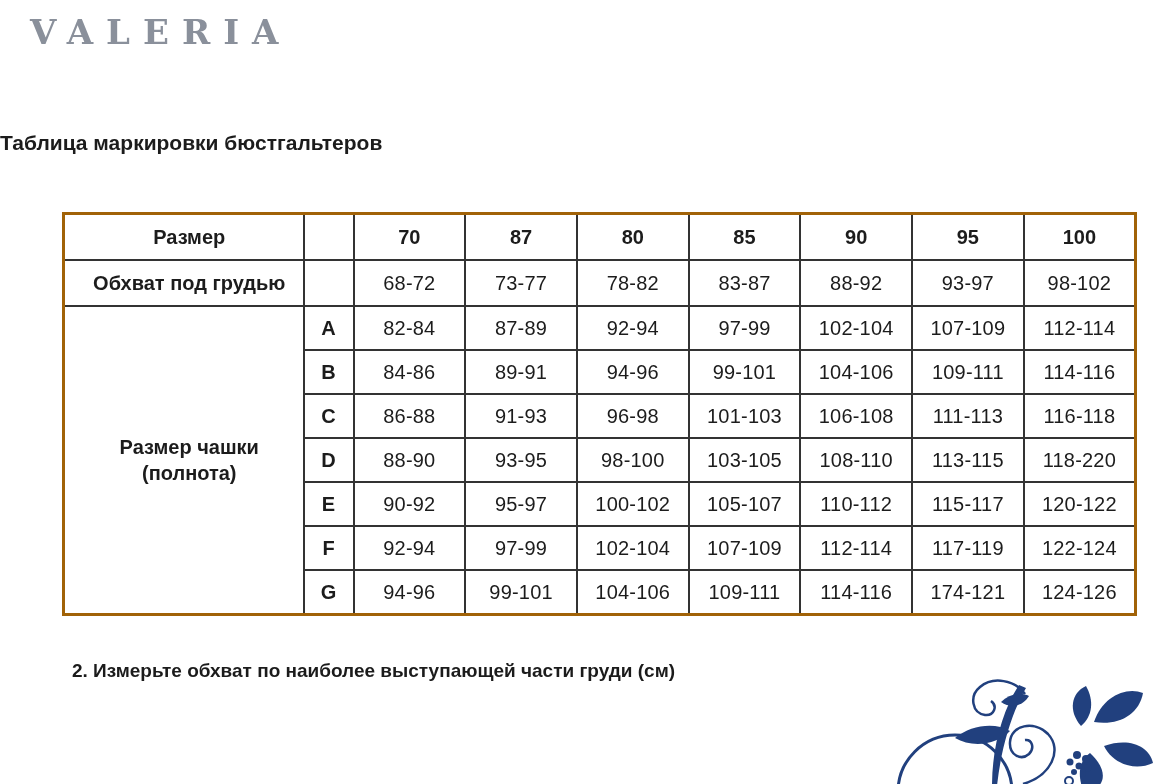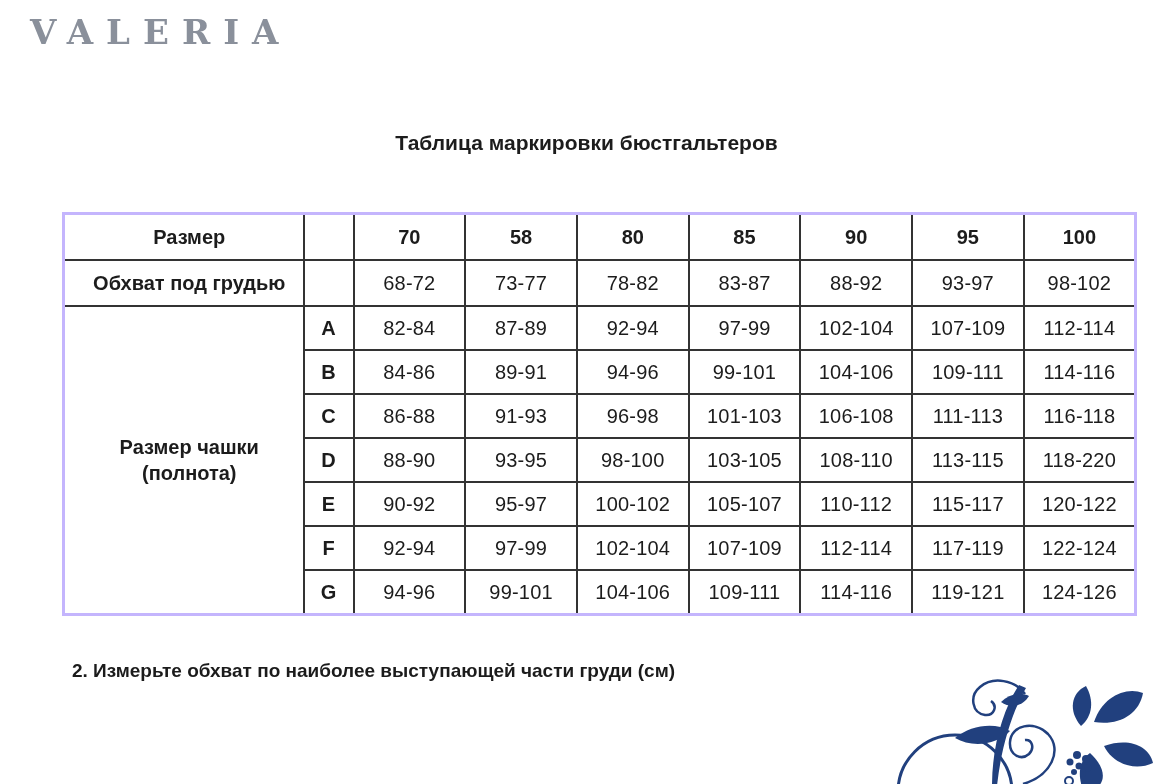--- a/index.html
+++ b/index.html
@@ -14,30 +14,29 @@
   .logo{
     position:absolute;left:30px;top:12px;
     font-family:"DejaVu Serif","Liberation Serif",serif;
     font-size:34px;font-weight:bold;
     letter-spacing:13px;
     color:#8a909b;
     user-select:none;
   }
   .title{
     position:absolute;left:0;top:131px;width:1173px;
-    text-align:center;
     font-size:21px;font-weight:bold;color:#1c1c1c;
     margin:0;
   }
   table.size-table{
     position:absolute;left:62px;top:212px;
     width:1075px;
     border-collapse:collapse;
     table-layout:fixed;
-    border:3px solid #c4b5fd;
+    border:3px solid #a16207;
   }
   table.size-table td{
     border:2px solid #333333;
     text-align:center;
     vertical-align:middle;
     font-size:20px;
     background:#ffffff;
     overflow:hidden;
   }
   tr.row-head td{height:42px;}
@@ -88,21 +87,21 @@
         <col>
         <col>
         <col>
         <col>
     </colgroup>
     <tbody>
         <tr class="row-head">
           <td class="peach lbl">Размер</td>
           <td class="peach"></td>
           <td class="peach size-head">70</td>
-          <td class="peach size-head">58</td>
+          <td class="peach size-head">87</td>
           <td class="peach size-head">80</td>
           <td class="peach size-head">85</td>
           <td class="peach size-head">90</td>
           <td class="peach size-head">95</td>
           <td class="peach size-head">100</td>
         </tr>
         <tr class="row-under">
           <td class="peach lbl">Обхват под грудью</td>
           <td class=""></td>
           <td class="val">68-72</td>
@@ -177,21 +176,21 @@
           <td class="val">117-119</td>
           <td class="val">122-124</td>
         </tr>
         <tr class="row-cup">
           <td class="lav cup-letter">G</td>
           <td class="val">94-96</td>
           <td class="val">99-101</td>
           <td class="val">104-106</td>
           <td class="val">109-111</td>
           <td class="val">114-116</td>
-          <td class="val">119-121</td>
+          <td class="val">174-121</td>
           <td class="val">124-126</td>
         </tr>
       </tbody>
   </table>
 
   <div class="notes">
     <p>2. Измерьте обхват по наиболее выступающей части груди (см)</p>
   </div>
 
   <svg class="ornament" viewBox="0 0 300 130" xmlns="http://www.w3.org/2000/svg" aria-hidden="true">

